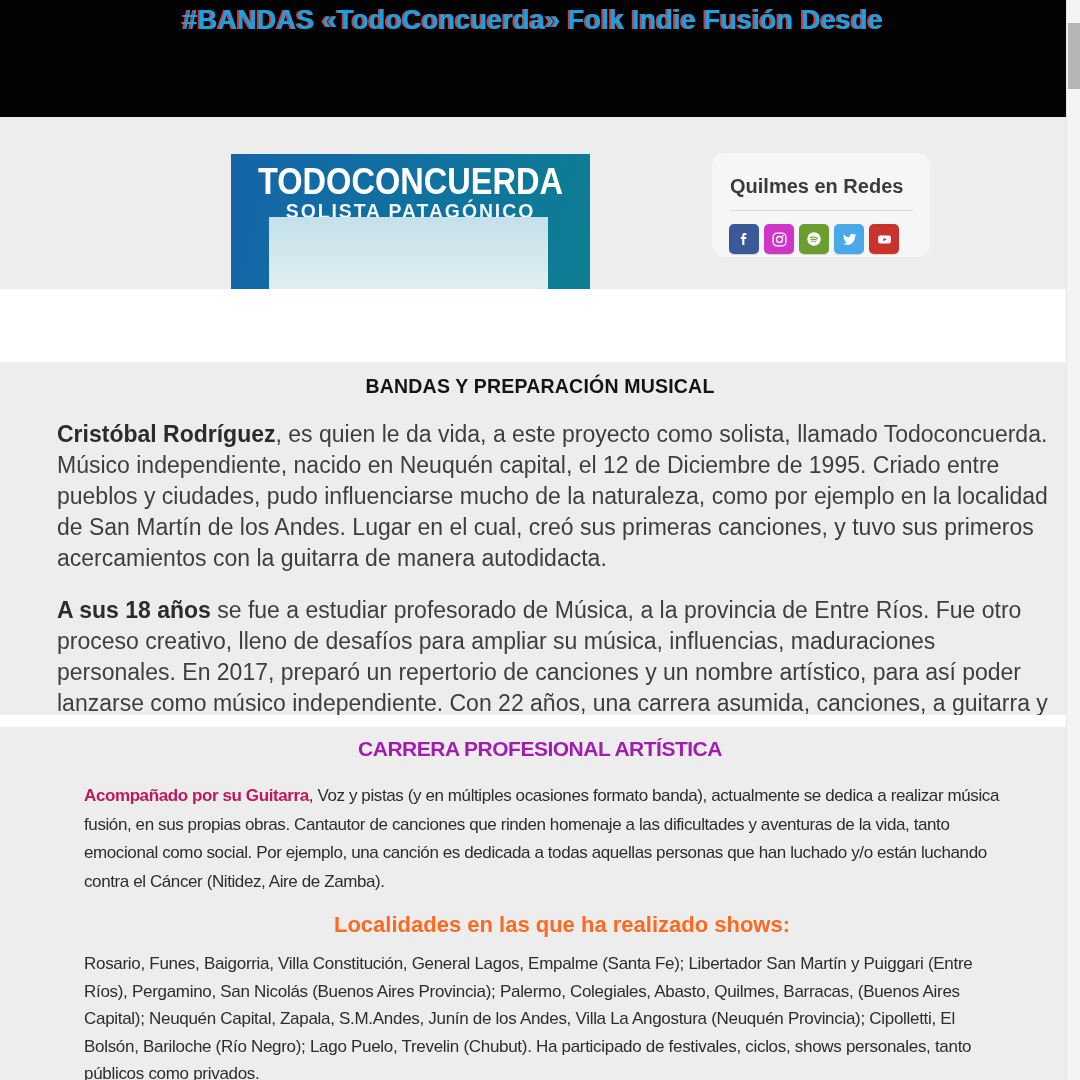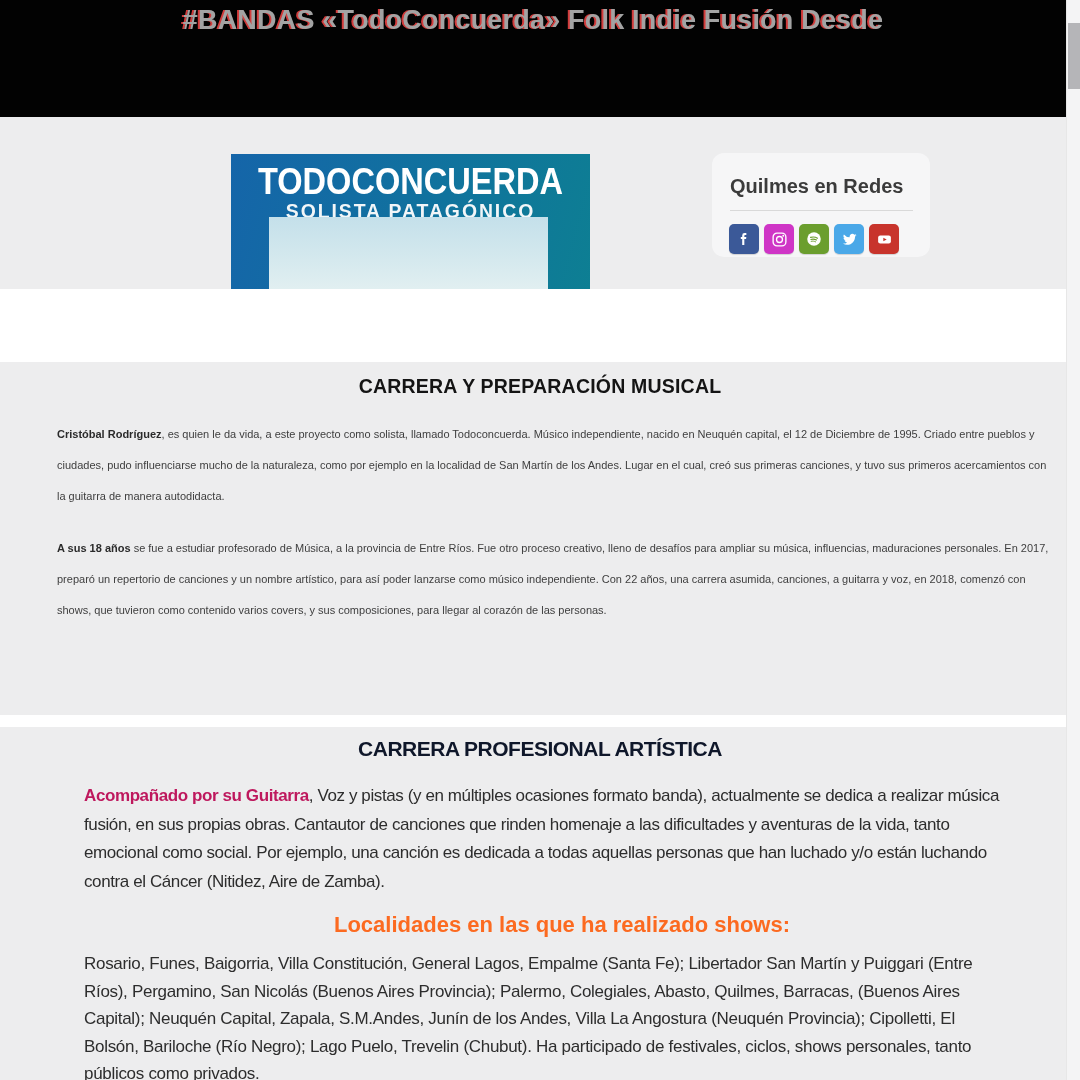--- a/index.html
+++ b/index.html
@@ -8,21 +8,21 @@
     background:#ffffff;
     font-family:"Liberation Sans","DejaVu Sans",sans-serif;
   }
   
   .site-header{
     position:absolute;left:0;top:0;width:1066px;height:117px;
     background:#020202;text-align:center;
   }
   .site-title{
     margin:0;padding-top:3px;
-    font-size:27px;line-height:34px;font-weight:bold;color:#a3a3a3;
+    font-size:27px;line-height:34px;font-weight:bold;color:#0ea5e9;
     text-shadow:-2px 0 0 #d23b3b;
     letter-spacing:.2px;
   }
   
   .scrollbar-track{
     position:absolute;right:0;top:0;width:14px;height:1080px;
     background:#f4f4f5;border-left:1px solid #e7e7e7;box-sizing:border-box;
   }
   .scrollbar-thumb{
     position:absolute;left:1px;top:23px;width:12px;height:66px;
@@ -83,26 +83,26 @@
     background:#ededee;overflow:hidden;
   }
   .section-origin{top:362px;}
   .section-career{top:727px;}
   .origin-heading{
     margin:13px 0 0 0;text-align:center;
     font-size:19.5px;font-weight:bold;color:#141414;letter-spacing:.2px;
   }
   .origin-par{
     margin:21px 30px 0 57px;
-    font-size:11px;line-height:31px;color:#3e3e3e;
+    font-size:23px;line-height:31px;color:#3e3e3e;
   }
   .origin-par b{color:#2b2b2b;}
   .career-heading{
     margin:10px 0 0 0;text-align:center;
-    font-size:21px;font-weight:bold;color:#0f172a;letter-spacing:-.5px;
+    font-size:21px;font-weight:bold;color:#a21caf;letter-spacing:-.5px;
   }
   .career-par{
     margin:21px 78px 0 84px;
     font-size:17px;line-height:28.5px;color:#2d2d2d;letter-spacing:-.4px;
   }
   .career-par b{color:#be185d;}
   .shows-heading{
     margin:16px 0 0 0;text-align:center;
     font-size:22px;font-weight:bold;color:#fc6a20;padding-left:44px;
   }
@@ -172,21 +172,21 @@
             <path d="M10.3 9.4v5.2l4.8-2.6z" fill="#c8342c"></path>
           </svg>
         </span>
       </div>
     </div>
   </div>
 
 </div>
 
 <div class="section section-origin">
-  <h2 class="origin-heading">CARRERA Y PREPARACIÓN MUSICAL</h2>
+  <h2 class="origin-heading">BANDAS Y PREPARACIÓN MUSICAL</h2>
   <p class="origin-par"><b>Cristóbal Rodríguez</b><span>, es quien le da vida, a este proyecto como solista, llamado Todoconcuerda. Músico independiente, nacido en Neuquén capital, el 12 de Diciembre de 1995. Criado entre pueblos y ciudades, pudo influenciarse mucho de la naturaleza, como por ejemplo en la localidad de San Martín de los Andes. Lugar en el cual, creó sus primeras canciones, y tuvo sus primeros acercamientos con la guitarra de manera autodidacta.</span></p>
   <p class="origin-par"><b>A sus 18 años</b><span> se fue a estudiar profesorado de Música, a la provincia de Entre Ríos. Fue otro proceso creativo, lleno de desafíos para ampliar su música, influencias, maduraciones personales. En 2017, preparó un repertorio de canciones y un nombre artístico, para así poder lanzarse como músico independiente. Con 22 años, una carrera asumida, canciones, a guitarra y voz, en 2018, comenzó con shows, que tuvieron como contenido varios covers, y sus composiciones, para llegar al corazón de las personas.</span></p>
 </div>
 
 <div class="section section-career">
   <h2 class="career-heading">CARRERA PROFESIONAL ARTÍSTICA</h2>
   <p class="career-par"><b>Acompañado por su Guitarra</b><span>, Voz y pistas (y en múltiples ocasiones formato banda), actualmente se dedica a realizar música fusión, en sus propias obras. Cantautor de canciones que rinden homenaje a las dificultades y aventuras de la vida, tanto emocional como social. Por ejemplo, una canción es dedicada a todas aquellas personas que han luchado y/o están luchando contra el Cáncer (Nitidez, Aire de Zamba).</span></p>
   <h3 class="shows-heading">Localidades en las que ha realizado shows:</h3>
   <p class="shows-par">Rosario, Funes, Baigorria, Villa Constitución, General Lagos, Empalme (Santa Fe); Libertador San Martín y Puiggari (Entre Ríos), Pergamino, San Nicolás (Buenos Aires Provincia); Palermo, Colegiales, Abasto, Quilmes, Barracas, (Buenos Aires Capital); Neuquén Capital, Zapala, S.M.Andes, Junín de los Andes, Villa La Angostura (Neuquén Provincia); Cipolletti, El Bolsón, Bariloche (Río Negro); Lago Puelo, Trevelin (Chubut). Ha participado de festivales, ciclos, shows personales, tanto públicos como privados.</p>
 </div>

